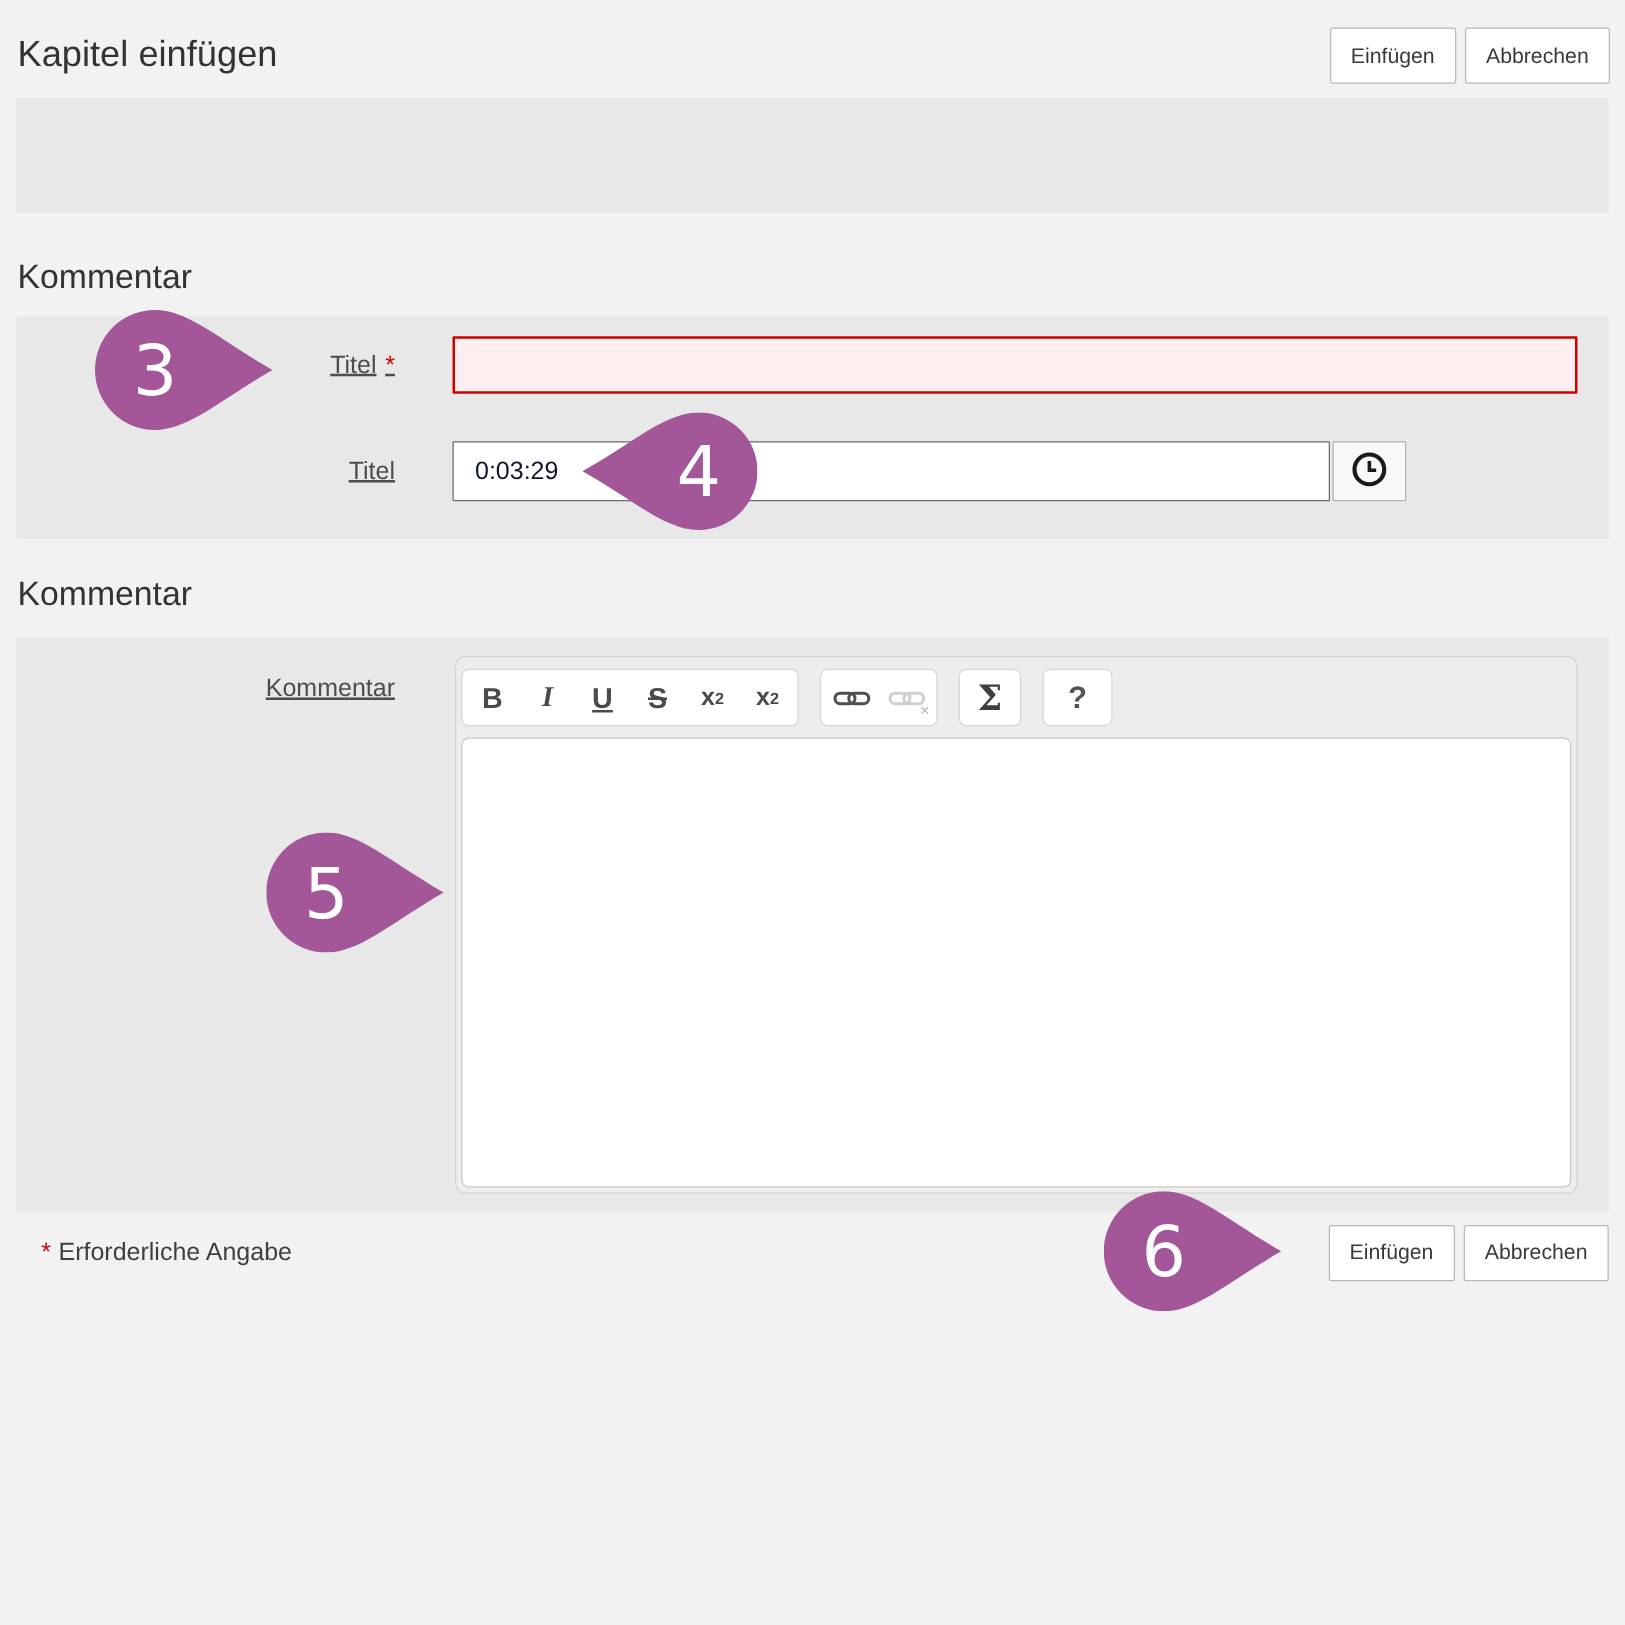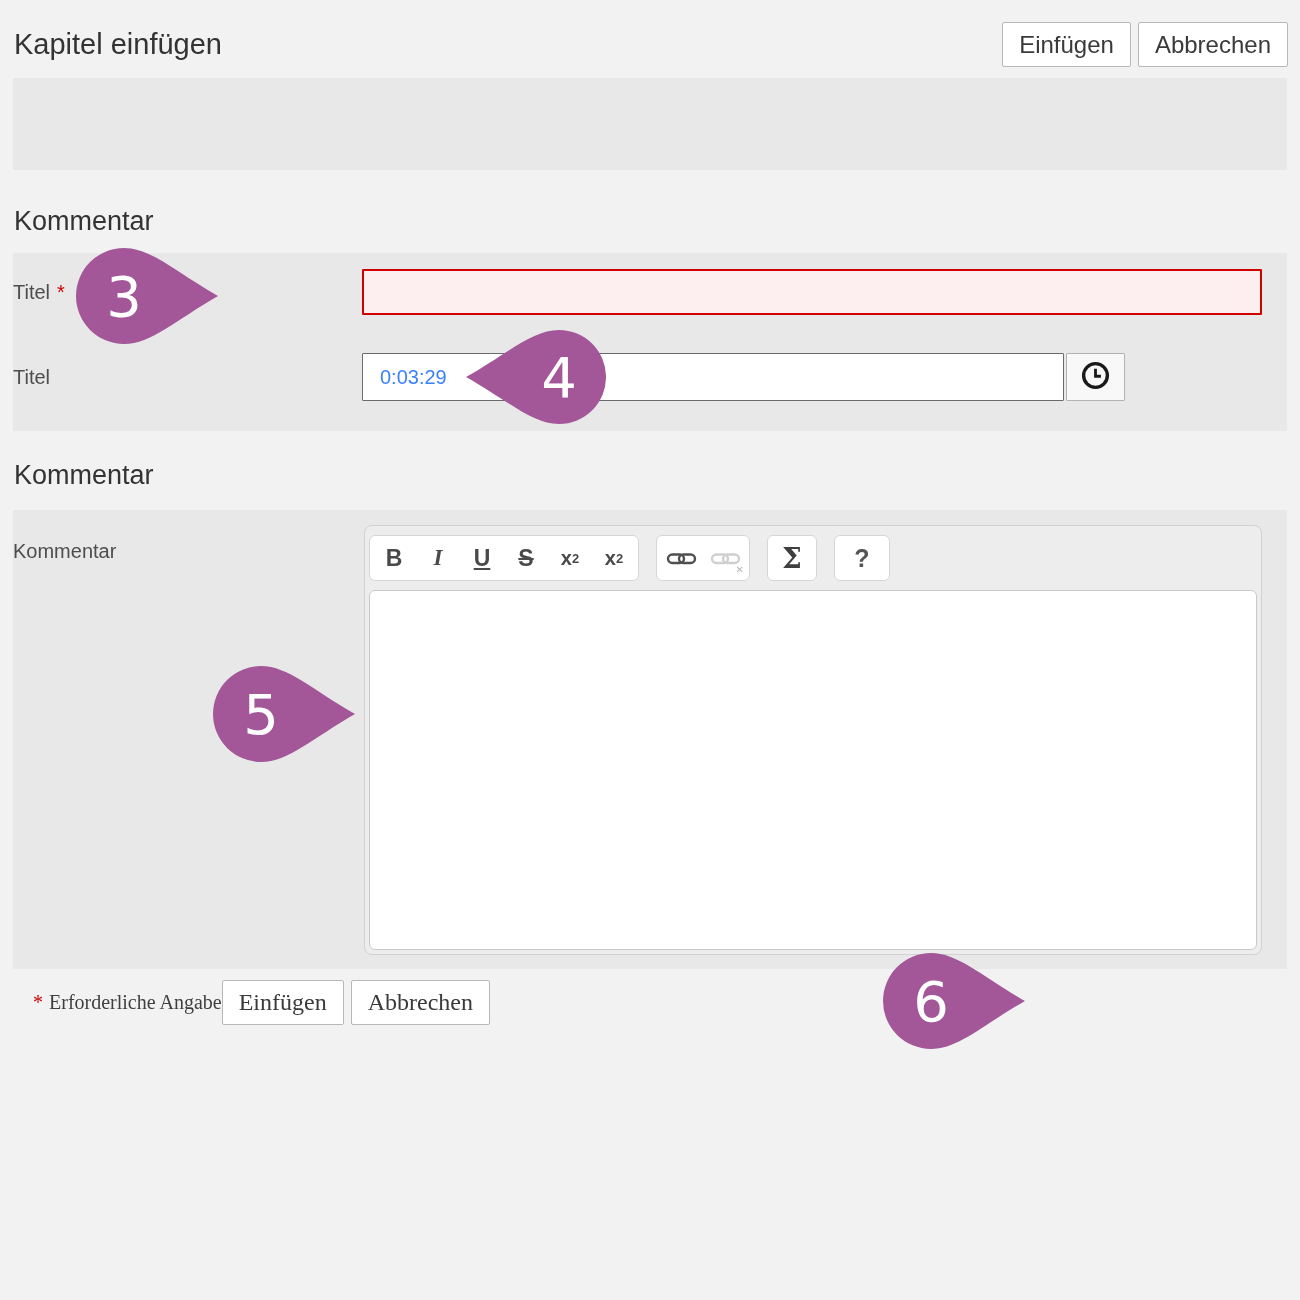--- a/index.html
+++ b/index.html
@@ -16,21 +16,21 @@
   .header-row {
     display: flex; justify-content: space-between; align-items: flex-start;
     padding: 22px 12px 0 14px;
     gap: 39px;
   }
   .page-title { font-size: 29px; font-weight: 400; color: #333; line-height: 45px; }
   .btn {
     display: inline-flex; align-items: center; justify-content: center;
     height: 45px; padding: 0 16px;
     background: #ffffff; border: 1px solid #b8b8b8;
-    font-family: inherit; font-size: 24px; color: #3a3a3a;
+    font-family: inherit; font-size: 17px; color: #3a3a3a;
     border-radius: 2px; cursor: pointer; white-space: nowrap;
   }
   .btn-row { display: flex; gap: 7px; }
 
   .top-band {
     margin: 11px 13px 0 13px; height: 92px; background: #e8e8e8;
   }
 
   h2.section-heading {
     font-size: 27px; font-weight: 400; color: #333;
@@ -39,35 +39,35 @@
   h2.section-heading.second { margin-top: 26px; }
 
   .panel {
     position: relative; margin: 13px 13px 0 13px; background: #e8e8e8;
   }
   .panel.general { height: 178px; }
   .panel.comment { margin-top: 16px; height: 459px; }
 
   .field-label {
     position: absolute; left: 0; width: 303px;
-    display: flex; align-items: center; justify-content: flex-start;
-    font-size: 20px; color: #4d4d4d;
+    display: flex; align-items: center; justify-content: flex-end;
+    font-size: 20px; color: #4d4d4d; text-decoration: underline;
   }
   .req { color: #cc0000; margin-left: 7px; font-size: 20px; }
 
   .input-titel {
     position: absolute; left: 349px; top: 16px; width: 900px; height: 46px;
     background: #fdeef0; border: 2px solid #d10000; border-radius: 1px;
     font-family: inherit; font-size: 20px; color: #333; padding: 0 16px; outline: none;
   }
   .zeit-group { position: absolute; left: 349px; top: 100px; display: flex; }
   .input-zeit {
     width: 702px; height: 48px; background: #ffffff;
     border: 1px solid #6b6b6b; border-radius: 1px;
-    font-family: inherit; font-size: 20px; color: #3b82f6; padding: 0 17px; outline: none;
+    font-family: inherit; font-size: 20px; color: #0f172a; padding: 0 17px; outline: none;
   }
   .clock-btn {
     width: 59px; height: 48px; margin-left: 2px;
     background: #f8f8f8; border: 1px solid #b3b3b3; border-radius: 1px;
     display: flex; align-items: center; justify-content: center; cursor: pointer;
   }
 
   
   .editor-wrap {
     position: absolute; left: 351px; top: 15px; width: 898px;
@@ -96,22 +96,22 @@
   .unlink-x { position: absolute; right: 3px; bottom: 4px; font-size: 10px; color: #b5b5b5; }
   .tb-btn.disabled { cursor: default; }
 
   .editor-area {
     margin: 0 4px 4px 4px; height: 360px; background: #ffffff;
     border: 1px solid #c9c9c9; border-radius: 6px; cursor: text;
   }
 
   
   .footer-row {
-    display: flex; align-items: center;
-    margin: 10px 13px 0 33px; height: 46px; font-family: Liberation Serif, serif;
+    display: flex; justify-content: space-between; align-items: center;
+    margin: 10px 13px 0 33px; height: 46px;
   }
   .required-note { font-size: 20px; color: #3f3f3f; }
   .required-note .req { margin: 0 6px 0 0; }
 
   
   .callout { position: absolute; z-index: 10; pointer-events: none; }
   .callout text {
     font-family: "DejaVu Sans", "Liberation Sans", sans-serif;
     font-size: 56px; fill: #ffffff;
   }

